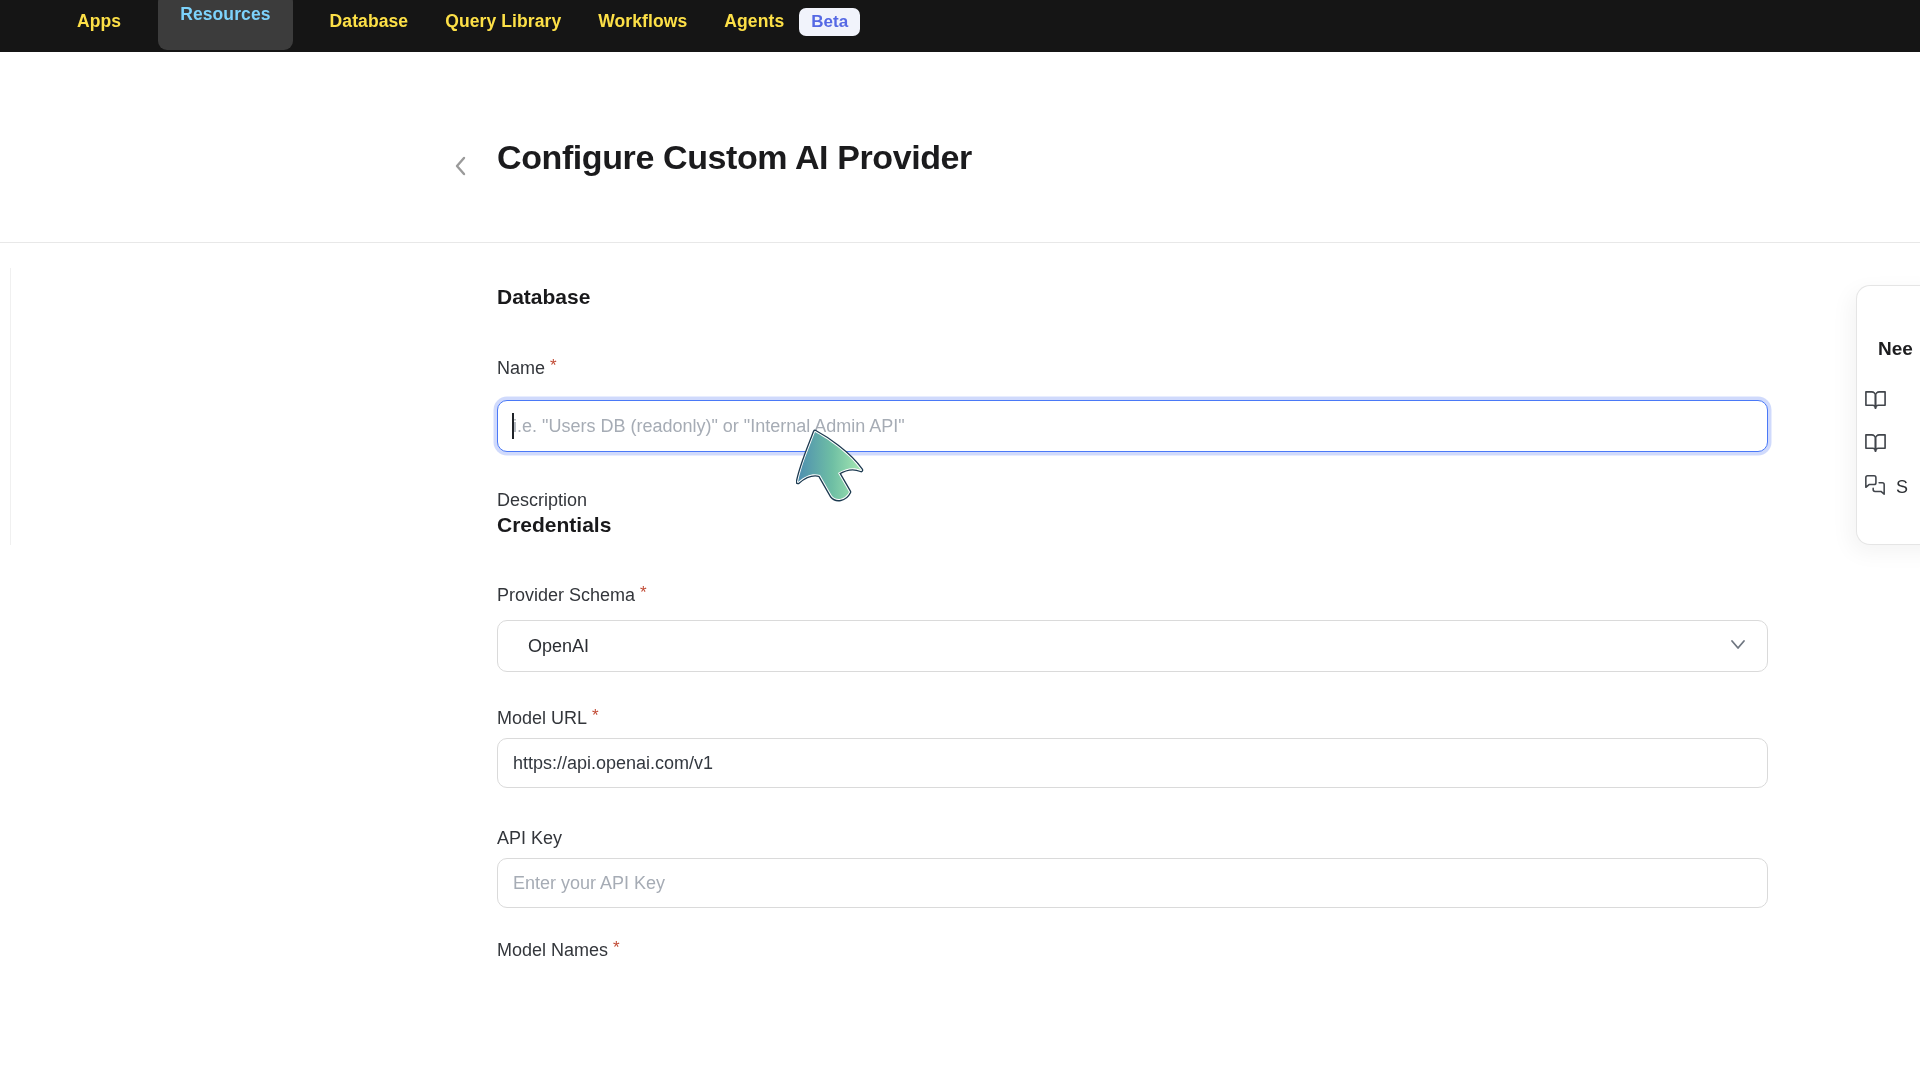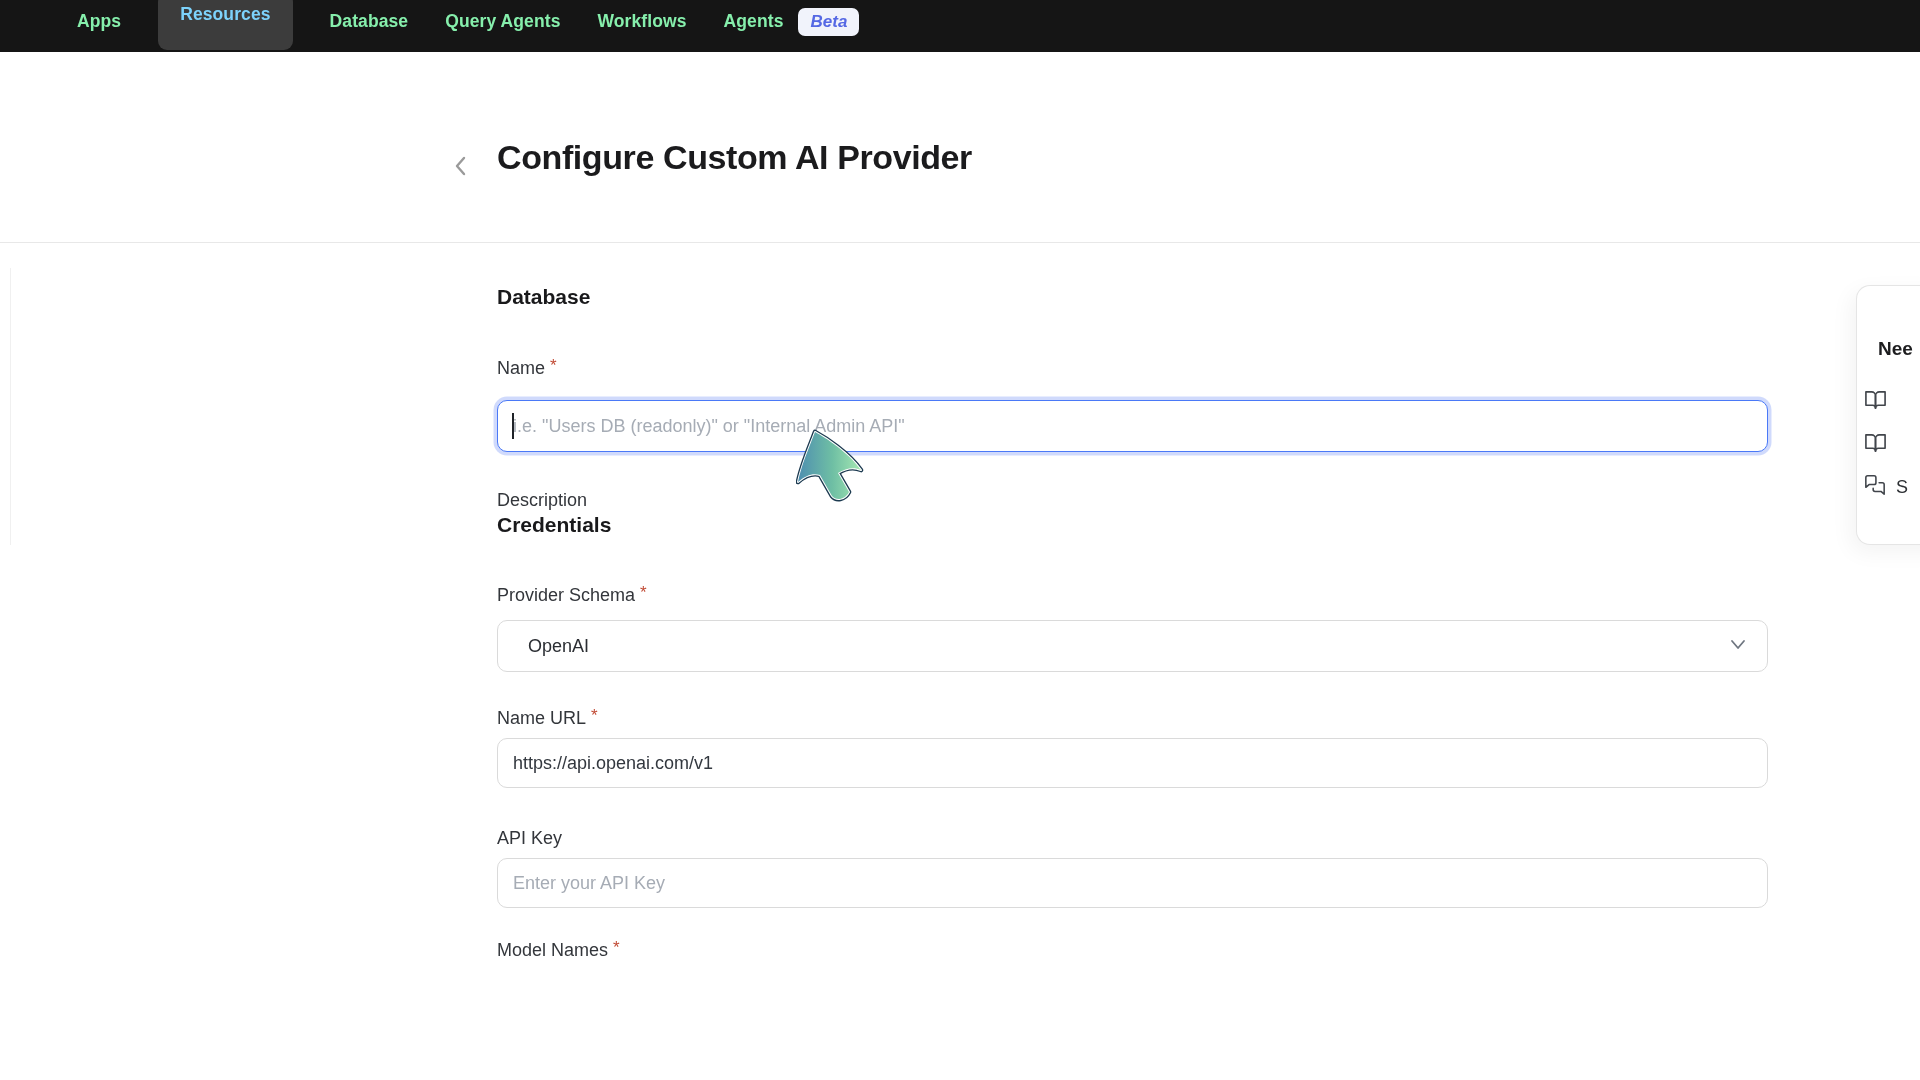--- a/index.html
+++ b/index.html
@@ -8,30 +8,30 @@
     position:relative;width:1920px;height:1080px;overflow:hidden;
     background:#ffffff;font-family:"Liberation Sans",sans-serif;
   }
 
   
   .nav{
     position:absolute;top:0;left:0;width:1920px;height:52px;background:#151515;
     display:flex;align-items:center;gap:37px;padding:0 0 9px 77px;
   }
   .nav-item{
-    color:#86efac;font-size:17.5px;font-weight:600;letter-spacing:.1px;
+    color:#fde047;font-size:17.5px;font-weight:600;letter-spacing:.1px;
     line-height:1;cursor:default;white-space:nowrap;
   }
   .nav-item.active{
     background:#3c3c3c;color:#7dd3fc;border-radius:9px;padding:13px 22px 26px;
   }
   .nav-agents{display:flex;align-items:center;gap:15px;}
   .beta-badge{
     background:#f1f3fb;color:#5568e4;font-size:17px;font-weight:600;
-    padding:5px 12px 6px;border-radius:7px;line-height:1;font-style:italic;
+    padding:5px 12px 6px;border-radius:7px;line-height:1;
   }
 
   
   .back-btn{
     position:absolute;left:446px;top:150px;width:30px;height:34px;
     display:flex;align-items:center;justify-content:center;background:none;border:none;padding:0;cursor:pointer;
   }
   .page-title{
     position:absolute;left:497px;top:138px;font-size:34px;font-weight:700;
     color:#1b1b1d;letter-spacing:-.4px;margin:0;
@@ -91,21 +91,21 @@
 </style>
 </head>
 <body>
 
 <div class="screen">
 
   <nav class="nav">
     <div class="nav-item">Apps</div>
     <div class="nav-item active">Resources</div>
     <div class="nav-item">Database</div>
-    <div class="nav-item">Query Agents</div>
+    <div class="nav-item">Query Library</div>
     <div class="nav-item">Workflows</div>
     <div class="nav-agents">
       <div class="nav-item">Agents</div>
       <span class="beta-badge">Beta</span>
     </div>
   </nav>
 
   <button class="back-btn">
     <span>
       <svg width="22" height="26" viewBox="0 0 22 26" fill="none">
@@ -143,21 +143,21 @@
     <div class="select">
       <span class="select-value">OpenAI</span>
       <span>
         <svg width="22" height="22" viewBox="0 0 22 22" fill="none">
           <polyline points="5,8 11,15 17,8" stroke="#6f7680" stroke-width="1.8" stroke-linecap="round" stroke-linejoin="round"></polyline>
         </svg>
       </span>
     </div>
 
     <div class="field-label mt-baseurl">
-      <span>Name URL</span>
+      <span>Model URL</span>
         <span class="req">*</span>
     </div>
     <div class="input-wrap">
       <input class="text-input" type="text" value="https://api.openai.com/v1" style="">
     </div>
 
     <div class="field-label mt-apikey">
       <span>API Key</span>
     </div>
     <div class="input-wrap">

